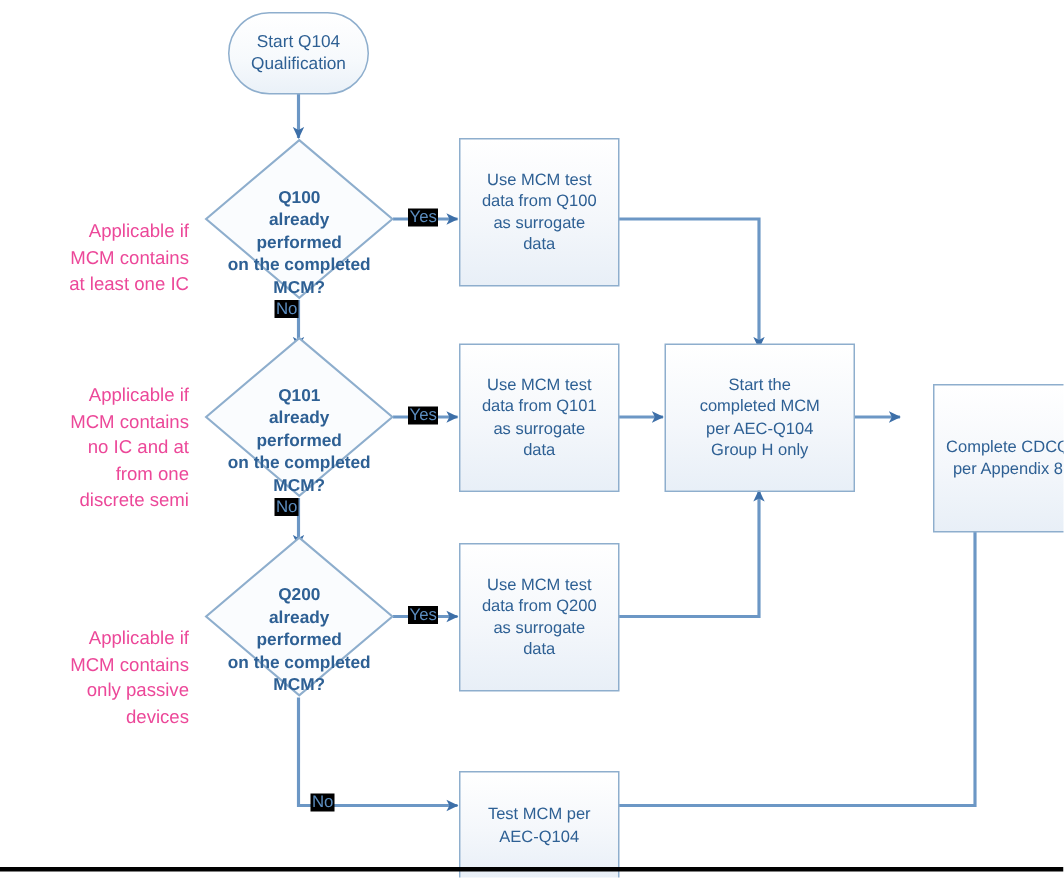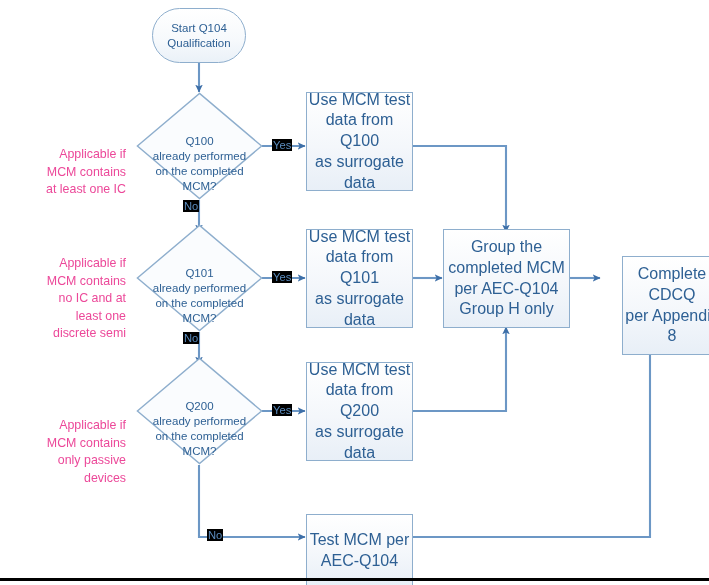--- a/index.html
+++ b/index.html
@@ -11,31 +11,31 @@
   svg.wires{position:absolute;left:0;top:0;width:709px;height:585px;
             pointer-events:none;}
 
   
   .node{position:absolute;box-sizing:border-box;display:flex;
         align-items:center;justify-content:center;text-align:center;
         color:#2e6094;line-height:1.30;}
 
   .proc{border:1.4px solid #8eaecd;
         background:linear-gradient(180deg,#ffffff 0%,#f4f7fb 55%,#e8eff7 100%);
-        font-size:16px;}
+        font-size:11px;}
 
   .term{border:1.4px solid #8eaecd;border-radius:34px;
         background:linear-gradient(180deg,#ffffff 0%,#f6f9fc 60%,#eaf1f8 100%);
         font-size:11.5px;}
 
   .diamond{position:absolute;color:#2e6094;font-size:11.5px;text-align:center;
            line-height:1.30;}
   .diamond .dshape{position:absolute;left:0;top:0;width:100%;height:100%;}
-  .diamond .dtext{position:absolute;left:12%;top:18px;width:76%;height:100%;
-                  display:flex;align-items:center;justify-content:center;}
+  .diamond .dtext{position:absolute;left:12%;top:0;width:76%;height:100%;
+                  display:flex;align-items:flex-end;justify-content:center;font-weight:bold;}
 
   
   .sidelabel{position:absolute;color:#ec4899;font-size:12.4px;
              line-height:1.42;text-align:right;}
 
   .edgelabel{position:absolute;color:#5b8cbe;font-size:11.2px;
              background:#000000;padding:0 1px;}
 
   .divider{position:absolute;left:0;width:709px;height:3px;background:#000000;}
 </style>
@@ -149,21 +149,21 @@
     <div>
       <div>Use MCM test</div>
       <div>data from Q200</div>
       <div>as surrogate</div>
       <div>data</div>
     </div>
   </div>
 
   <div class="node proc" style="left:443px;top:229px;width:127px;height:99px;">
     <div>
-      <div>Group the</div>
+      <div>Start the</div>
       <div>completed MCM</div>
       <div>per AEC-Q104</div>
       <div>Group H only</div>
     </div>
   </div>
 
   <div class="node proc" style="left:622px;top:229px;width:100px;height:99px;margin-top:27px;">
     <div>
       <div>Complete CDCQ</div>
       <div>per Appendix 8</div>
@@ -189,21 +189,21 @@
   <div class="sidelabel" style="left:12px;top:146px;width:114px;">
     <div>Applicable if</div>
     <div>MCM contains</div>
     <div>at least one IC</div>
   </div>
 
   <div class="sidelabel" style="left:12px;top:255px;width:114px;">
     <div>Applicable if</div>
     <div>MCM contains</div>
     <div>no IC and at</div>
-    <div>least one</div>
+    <div>from one</div>
     <div>discrete semi</div>
   </div>
 
   <div class="sidelabel" style="left:12px;top:417px;width:114px;">
     <div>Applicable if</div>
     <div>MCM contains</div>
     <div>only passive</div>
     <div>devices</div>
   </div>
 

